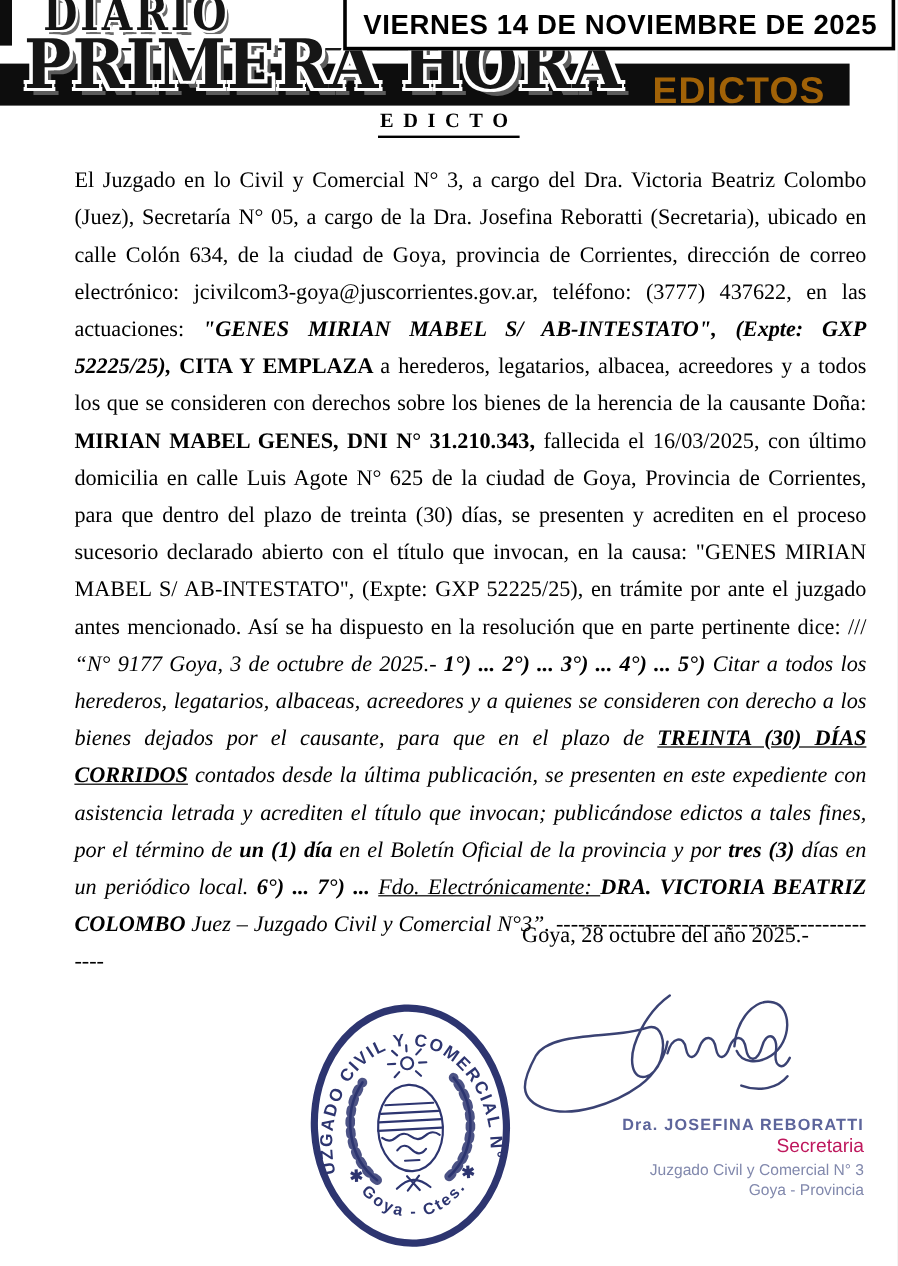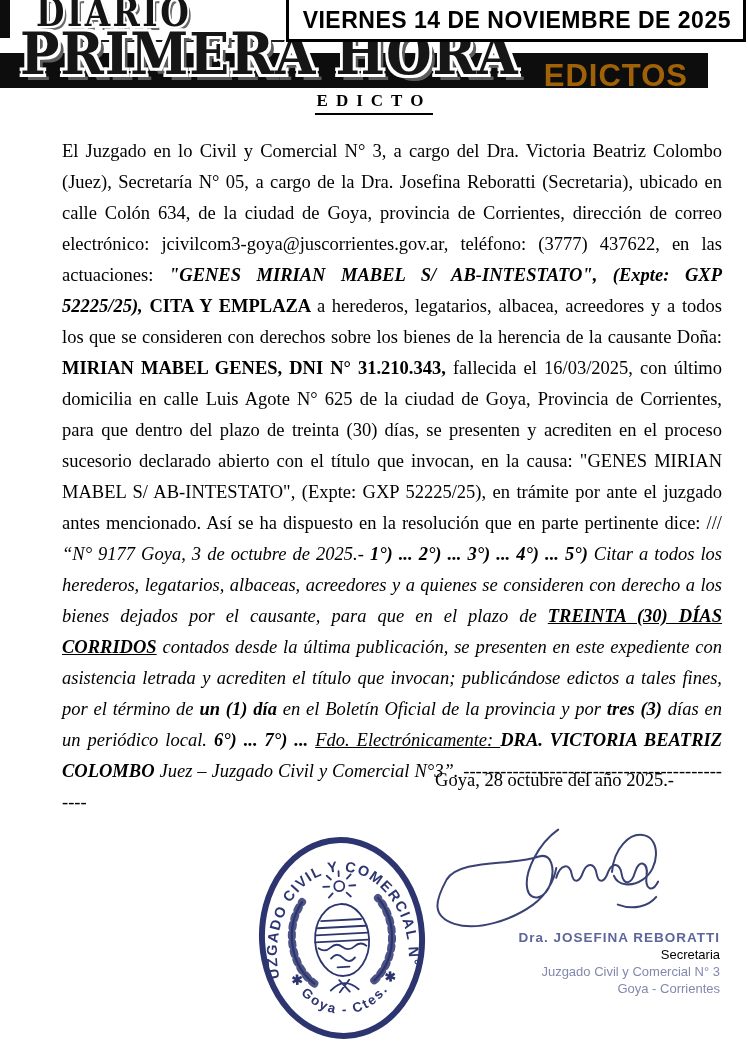--- a/index.html
+++ b/index.html
@@ -67,21 +67,21 @@
   
   .seal-area{position:absolute;left:0;top:812px;width:748px;height:243px;}
   .stamp-svg{position:absolute;left:252px;top:18px;}
   .sig-svg{position:absolute;left:412px;top:8px;}
   .secblock{
     position:absolute;left:420px;top:118px;width:300px;text-align:right;
     font-family:"Liberation Sans", sans-serif;
     filter:blur(0.4px);
   }
   .sec-name{font-size:13.5px;font-weight:bold;color:#5d659b;letter-spacing:1px;margin-bottom:2px;}
-  .sec-role{font-size:13px;color:#000000;margin-bottom:2px;}
+  .sec-role{font-size:16px;color:#be185d;margin-bottom:2px;}
   .sec-court{font-size:13px;color:#8289ad;margin-bottom:2px;}
   .sec-loc{font-size:13px;color:#8289ad;}
 
   .stamp-text{font-family:"Liberation Sans", sans-serif;font-weight:bold;fill:#2d3570;}
 </style>
 </head>
 <body>
 
 <div class="page">
 
@@ -142,17 +142,17 @@
         <path d="M 150 60 C 154 46 164 44 166 56 C 168 66 174 66 178 54 C 182 44 190 44 192 56 C 194 66 200 66 204 54 C 208 44 216 44 218 56 C 220 68 228 68 232 54 C 236 40 246 44 244 58 C 242 72 250 76 256 64"></path>
         <path d="M 208 54 C 210 30 226 12 242 16 C 258 20 258 50 240 62 C 228 70 214 68 210 58"></path>
         <path d="M 214 88 C 230 94 246 90 254 80"></path>
       </g>
     </svg>
 
     <div class="secblock">
       <div class="sec-name">Dra. JOSEFINA REBORATTI</div>
       <div class="sec-role">Secretaria</div>
       <div class="sec-court">Juzgado Civil y Comercial N° 3</div>
-      <div class="sec-loc">Goya - Corrientes</div>
+      <div class="sec-loc">Goya - Provincia</div>
     </div>
 
   </div>
 </div>
 
 </body></html>

